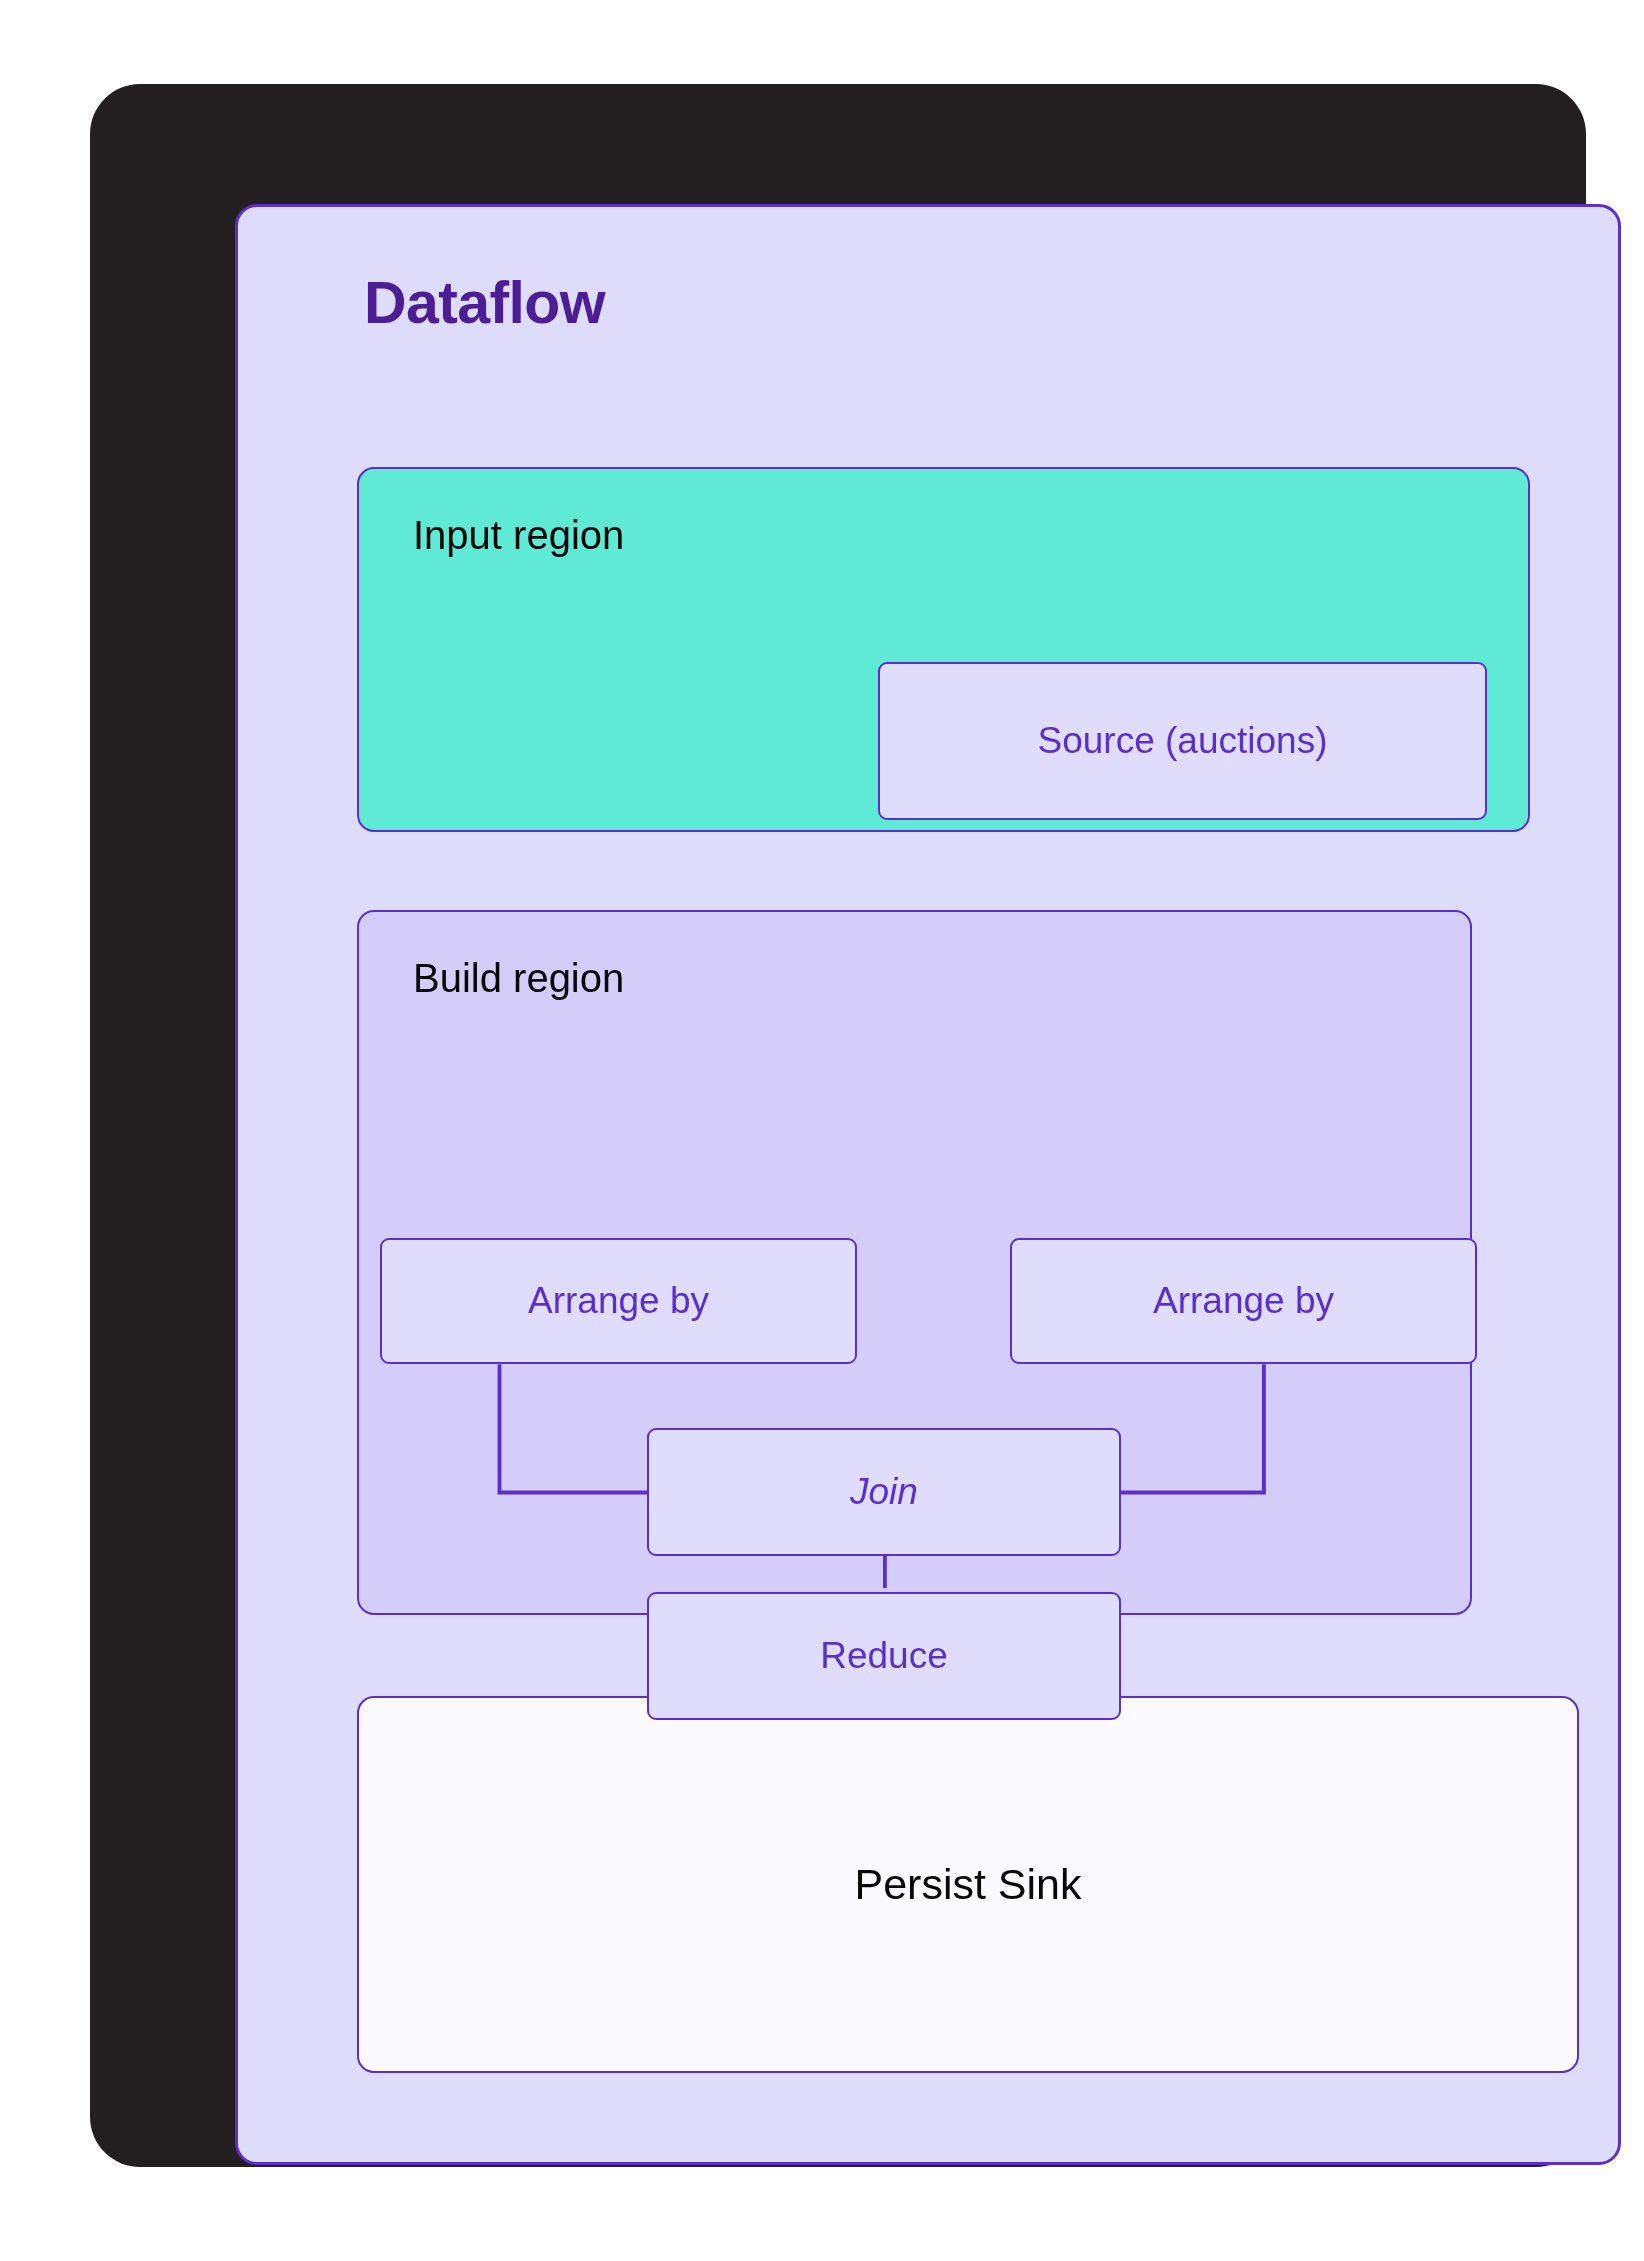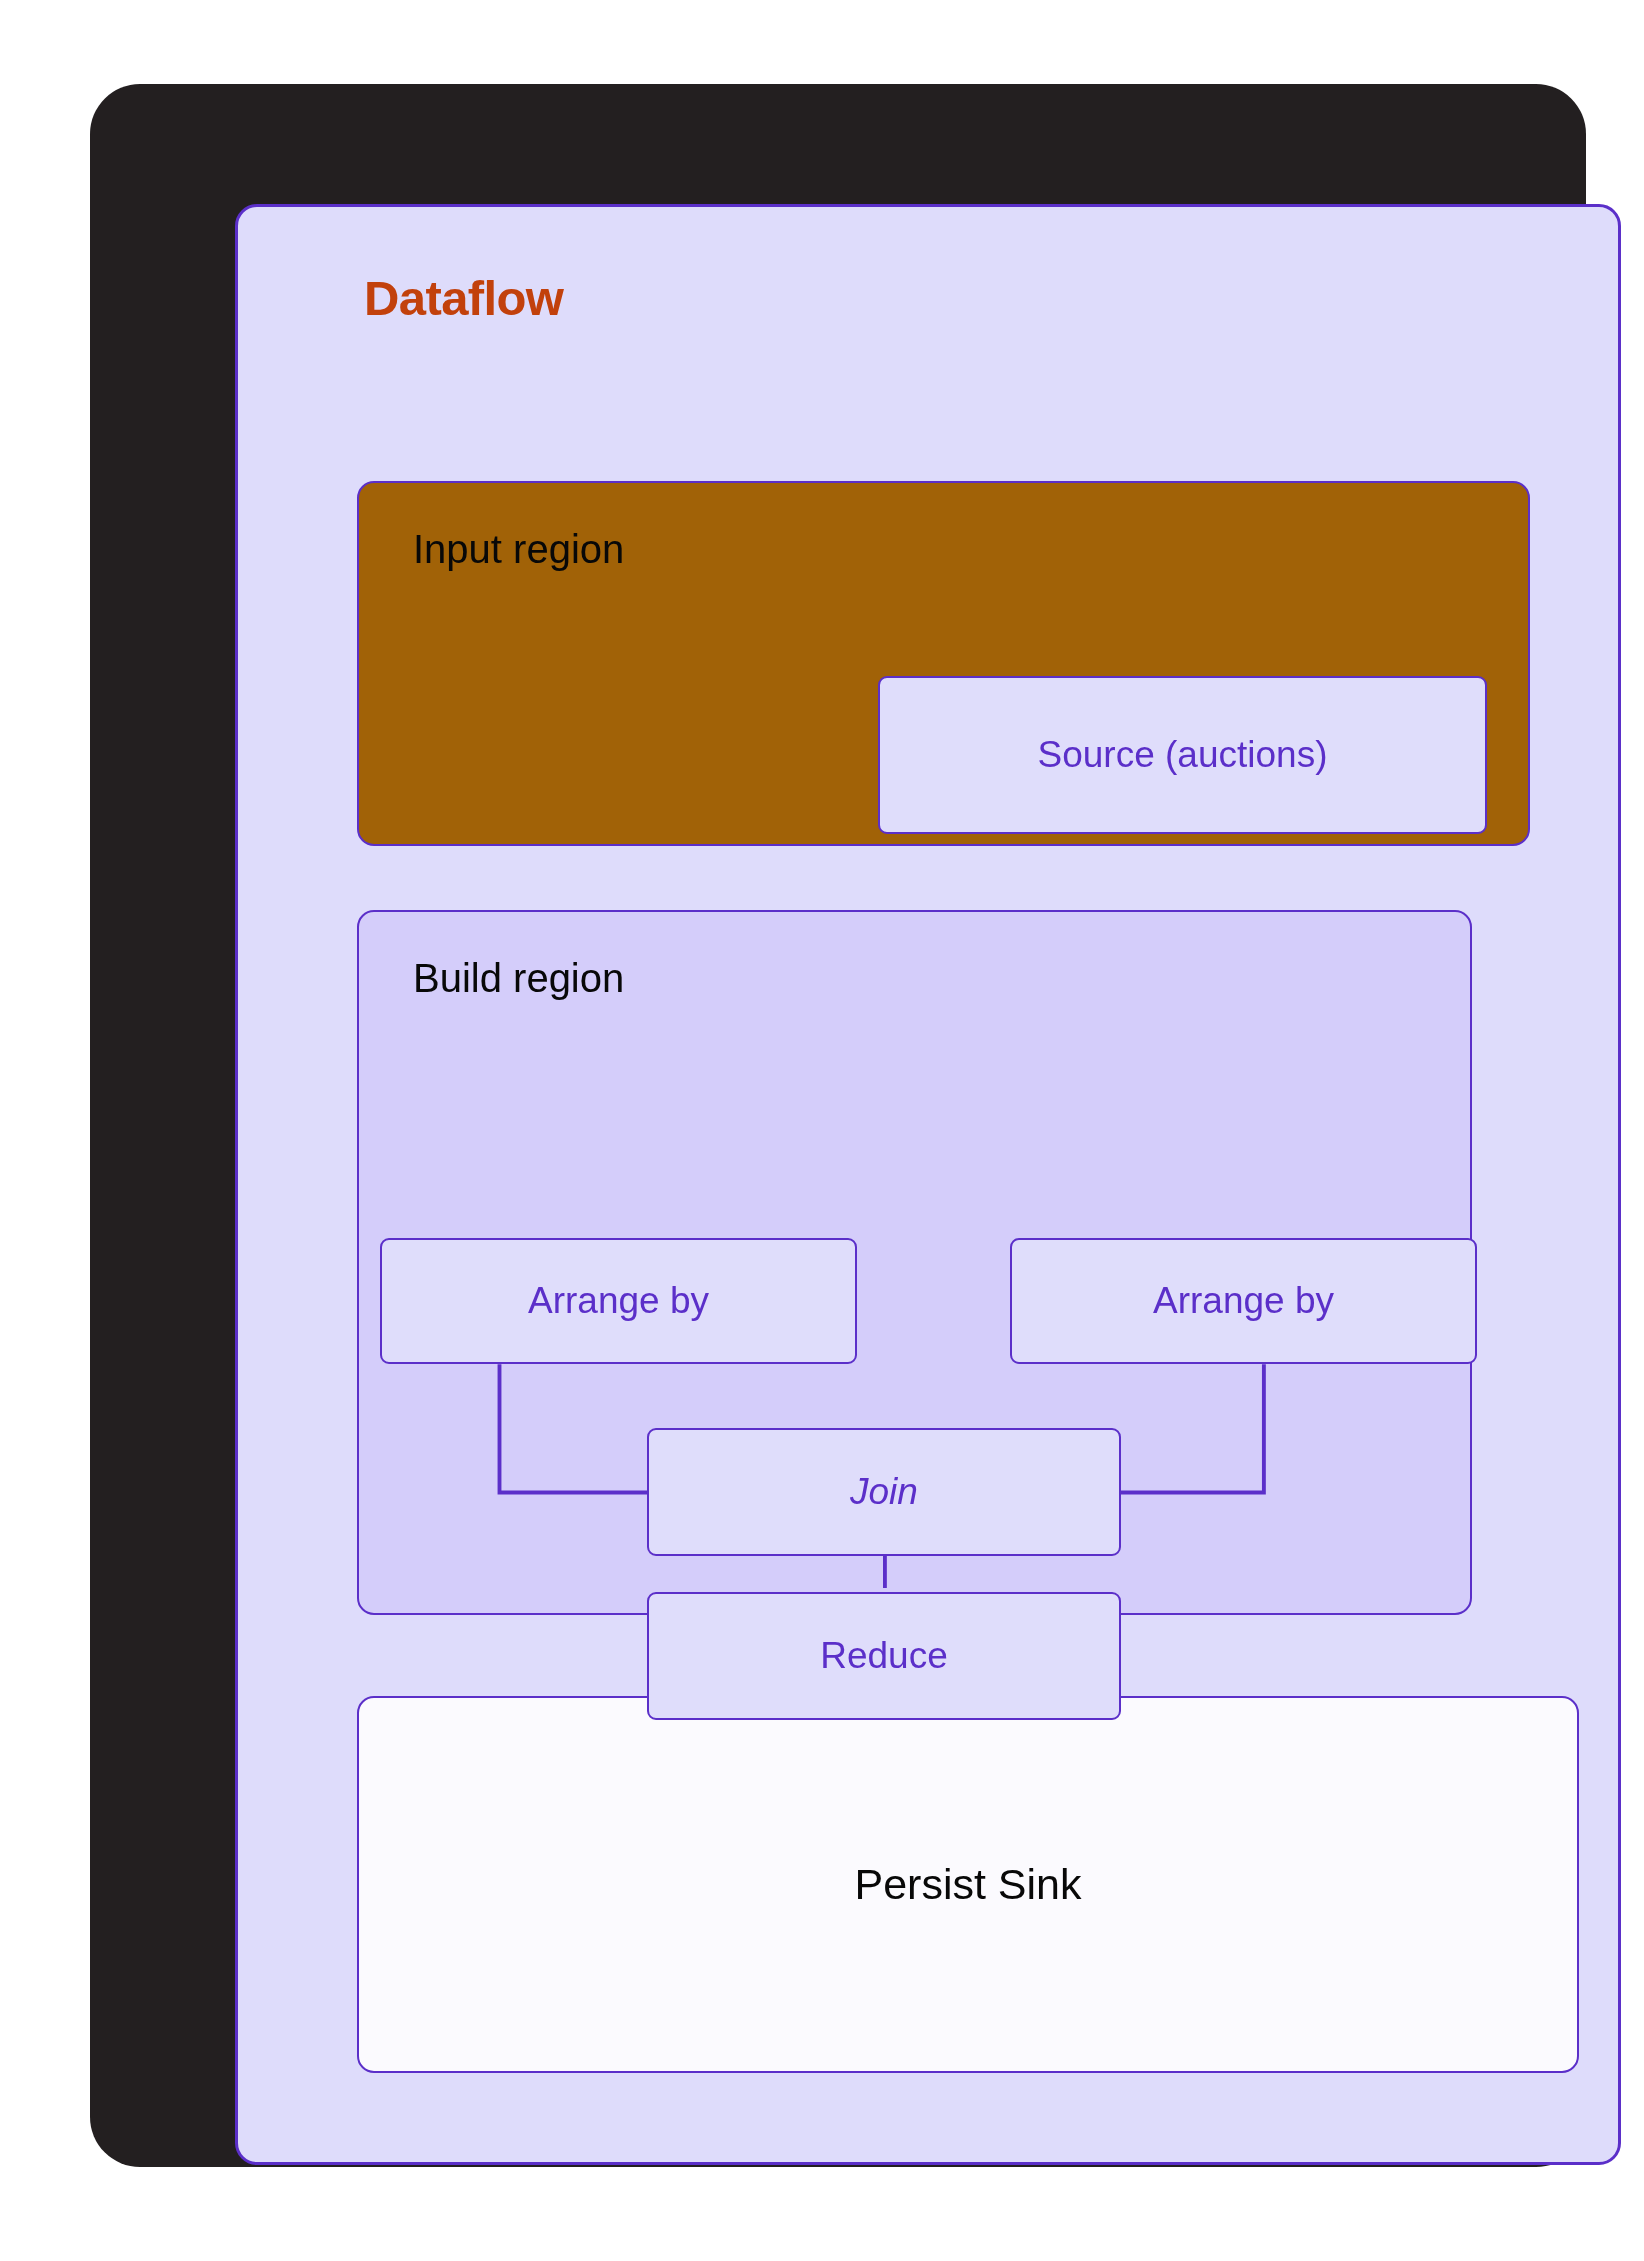--- a/index.html
+++ b/index.html
@@ -20,39 +20,39 @@
     position:absolute; left:145px; top:120px;
     width:1386px; height:1961px;
     background:#DEDCFB;
     border:3.2px solid #5B2FC9;
     border-radius:22px;
     box-sizing:border-box;
   }
 
   #page-title{
     position:absolute; left:126px; top:67px;
-    font-size:49px; font-weight:700; color:#c2410c;
+    font-size:59px; font-weight:700; color:#4c1d95;
     letter-spacing:-0.6px; line-height:1;
   }
 
   
   .region{
     position:absolute;
     border:2.6px solid #5B2FC9;
     border-radius:17px;
     box-sizing:border-box;
   }
   .region-title{
     position:absolute; left:54px; top:46px;
     font-size:40px; font-weight:500; color:#080808;
     line-height:1; white-space:nowrap;
   }
 
-  #input-region{ left:119px; top:274px; width:1173px; height:365px;
-                 background:#a16207; }
+  #input-region{ left:119px; top:260px; width:1173px; height:365px;
+                 background:#5eead4; }
   #build-region{ left:119px; top:703px; width:1115px; height:705px;
                  background:#D4CDFA; }
   #sink-region { left:119px; top:1489px; width:1222px; height:377px;
                  background:#FBFAFE; }
 
   #sink-label{
     position:absolute; left:0; top:0; width:100%; height:100%;
     display:flex; align-items:center; justify-content:center;
     font-size:43px; font-weight:500; color:#080808;
   }

